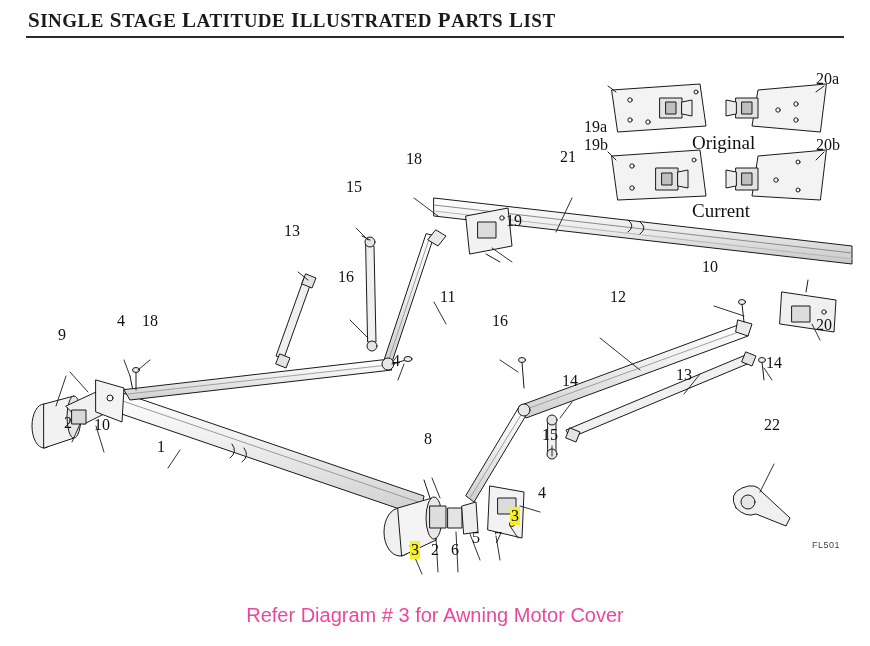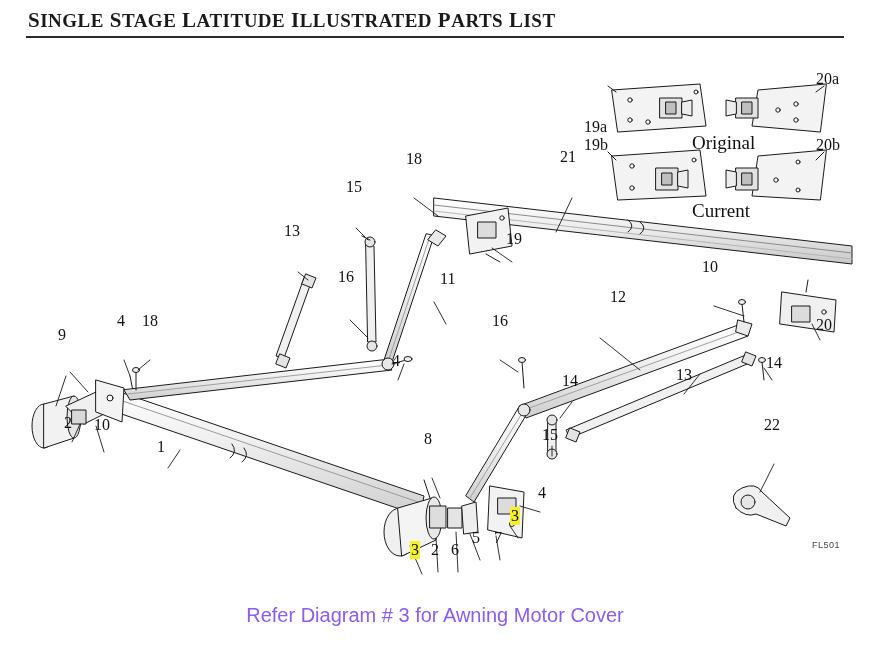--- a/index.html
+++ b/index.html
@@ -37,21 +37,21 @@
     background: #2b2b2b;
   }
   #caption {
     position: absolute;
     left: 0;
     top: 604px;
     width: 870px;
     text-align: center;
     font-family: "Liberation Sans", sans-serif;
     font-size: 20px;
-    color: #8b5cf6;
+    color: #ec4899;
   }
   #docid {
     position: absolute;
     left: 812px;
     top: 540px;
     font-size: 9px;
     color: #444;
     letter-spacing: 0.5px;
   }
   #art {
@@ -319,23 +319,23 @@
     <div class="lbl" style="left:584px; top:96px;">19b</div>
     <div class="lbl" style="left:816px; top:96px;">20b</div>
 
     <div class="lbl small" style="left:692px; top:92px;">Original</div>
     <div class="lbl small" style="left:692px; top:160px;">Current</div>
 
     <div class="lbl" style="left:406px; top:110px;">18</div>
     <div class="lbl" style="left:560px; top:108px;">21</div>
     <div class="lbl" style="left:346px; top:138px;">15</div>
     <div class="lbl" style="left:284px; top:182px;">13</div>
-    <div class="lbl" style="left:506px; top:190px;">19</div>
+    <div class="lbl" style="left:506px; top:172px;">19</div>
     <div class="lbl" style="left:338px; top:228px;">16</div>
-    <div class="lbl" style="left:440px; top:230px;">11</div>
+    <div class="lbl" style="left:440px; top:248px;">11</div>
     <div class="lbl" style="left:702px; top:218px;">10</div>
     <div class="lbl" style="left:590px; top:248px;margin-left:20px;">12</div>
     <div class="lbl" style="left:117px; top:272px;">4</div>
     <div class="lbl" style="left:142px; top:272px;">18</div>
     <div class="lbl" style="left:492px; top:272px;">16</div>
     <div class="lbl" style="left:816px; top:276px;">20</div>
     <div class="lbl" style="left:58px; top:286px;">9</div>
     <div class="lbl" style="left:392px; top:312px;">4</div>
     <div class="lbl" style="left:766px; top:314px;">14</div>
     <div class="lbl" style="left:562px; top:332px;">14</div>

